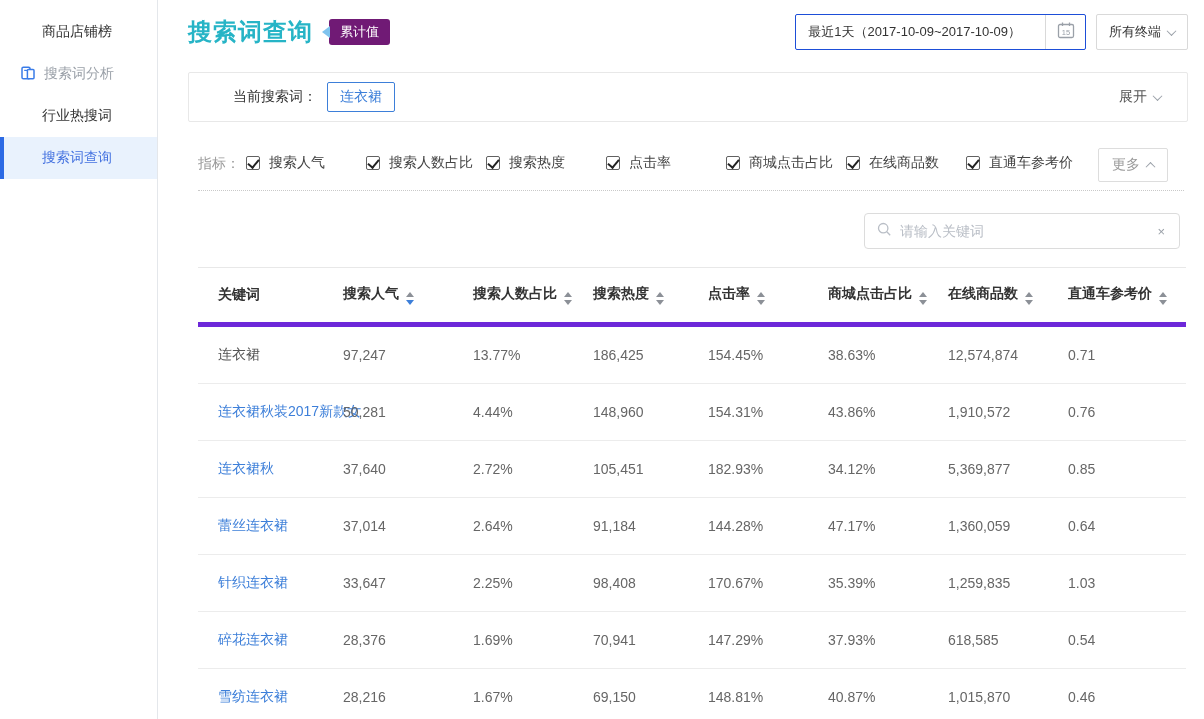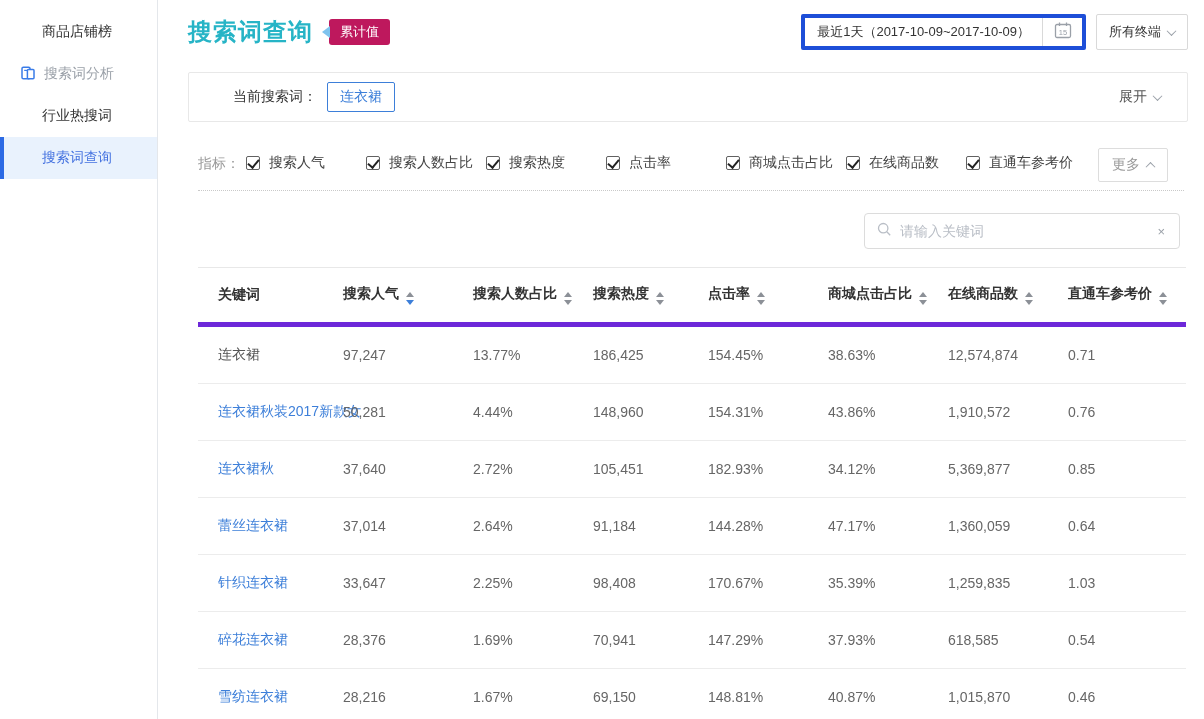--- a/index.html
+++ b/index.html
@@ -13,26 +13,26 @@
     font-size:14px; color:#333; cursor:pointer; position:relative; }
   .side-item.group { padding-left:20px; color:#9aa0a8; gap:8px; }
   .side-item.active { background:#e9f2fd; color:#4472e0; border-left:4px solid #2c6ae4; padding-left:38px; }
 
   
   .main { flex:1; display:flex; flex-direction:column; background:#fff; }
   .top-band { padding:10px 16px 16px 30px; background:#fff; }
   .title-row { display:flex; justify-content:space-between; align-items:center; height:44px; }
   .title-left { display:flex; align-items:center; }
   .page-title { font-size:24px; font-weight:bold; color:#26b4c6; letter-spacing:1px; }
-  .badge { position:relative; margin-left:16px; background:#be185d; color:#fff;
+  .badge { position:relative; margin-left:16px; background:#701a75; color:#fff;
     font-size:13px; padding:4px 11px; border-radius:3px; }
   .badge::before { content:""; position:absolute; left:-7px; top:50%; transform:translateY(-50%);
     border-top:6px solid transparent; border-bottom:6px solid transparent; border-right:8px solid #7fc3ee; }
   .controls { display:flex; gap:10px; align-items:center; }
-  .date-box { display:flex; align-items:stretch; border:4px solid #1d4ed8; border-radius:2px; height:36px; cursor:pointer; }
+  .date-box { display:flex; align-items:stretch; border:1px solid #1d4ed8; border-radius:2px; height:36px; cursor:pointer;gap:12px; }
   .date-text { display:flex; align-items:center; padding:0 12px; font-size:13px; color:#333; }
   .cal-seg { border-left:1px solid #d9d9d9; width:40px; display:flex; align-items:center; justify-content:center; }
   .terminal-box { border:1px solid #d9d9d9; border-radius:2px; height:36px; display:flex;
     align-items:center; padding:0 12px; font-size:13px; color:#333; gap:7px; cursor:pointer; }
   .chev { width:7px; height:7px; border-right:1px solid #9aa0a8; border-bottom:1px solid #9aa0a8;
     display:inline-block; }
   .chev.down { transform:rotate(45deg) translate(-1px,-1px); }
   .chev.up { transform:rotate(-135deg) translate(-1px,-1px); }
 
   .filter-card { border:1px solid #e8e8e8; border-radius:2px; height:50px; margin-top:18px;

